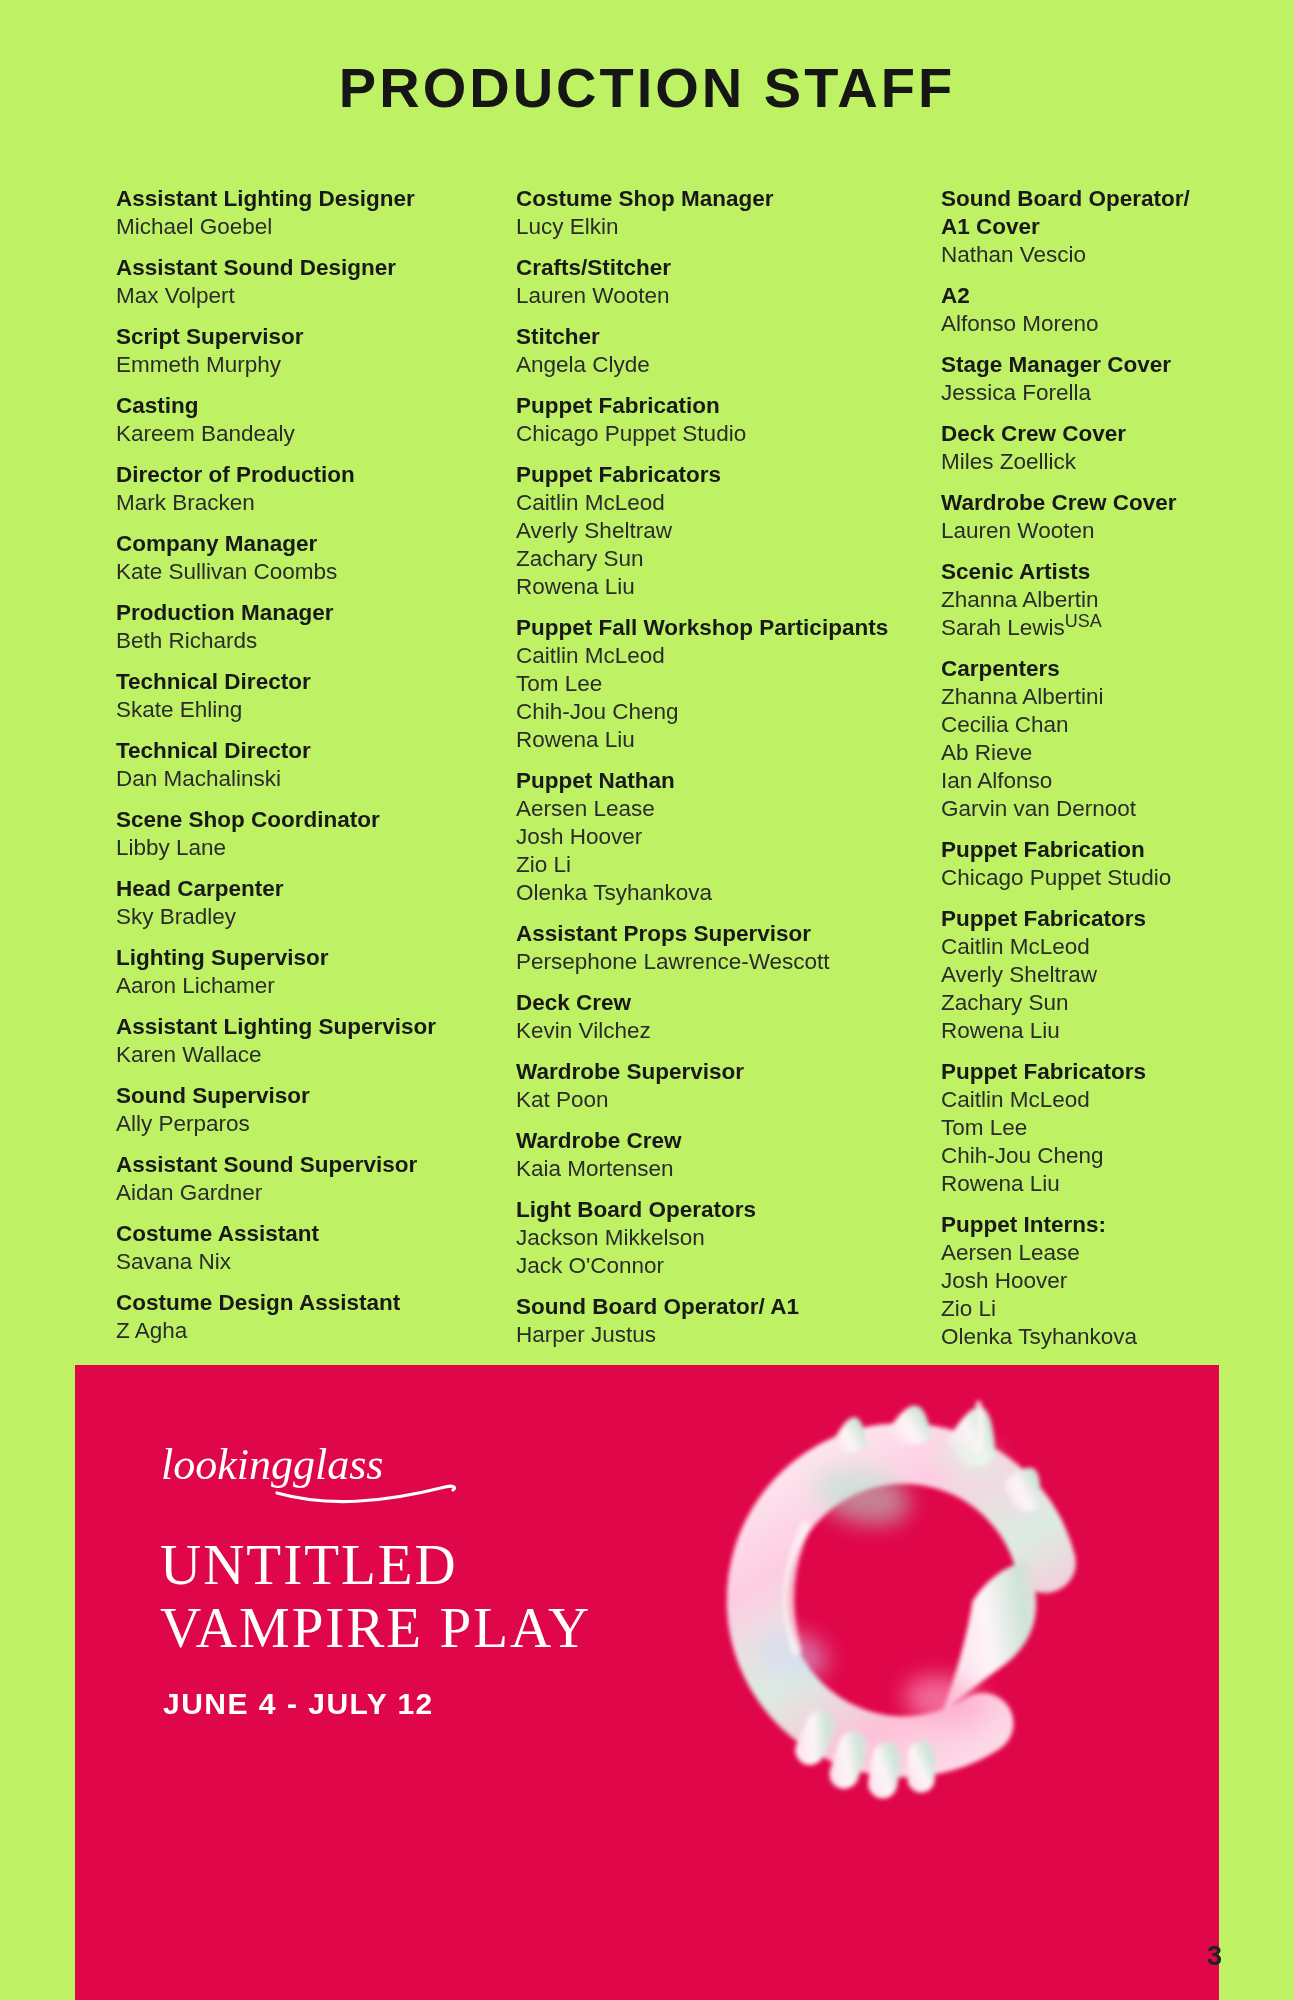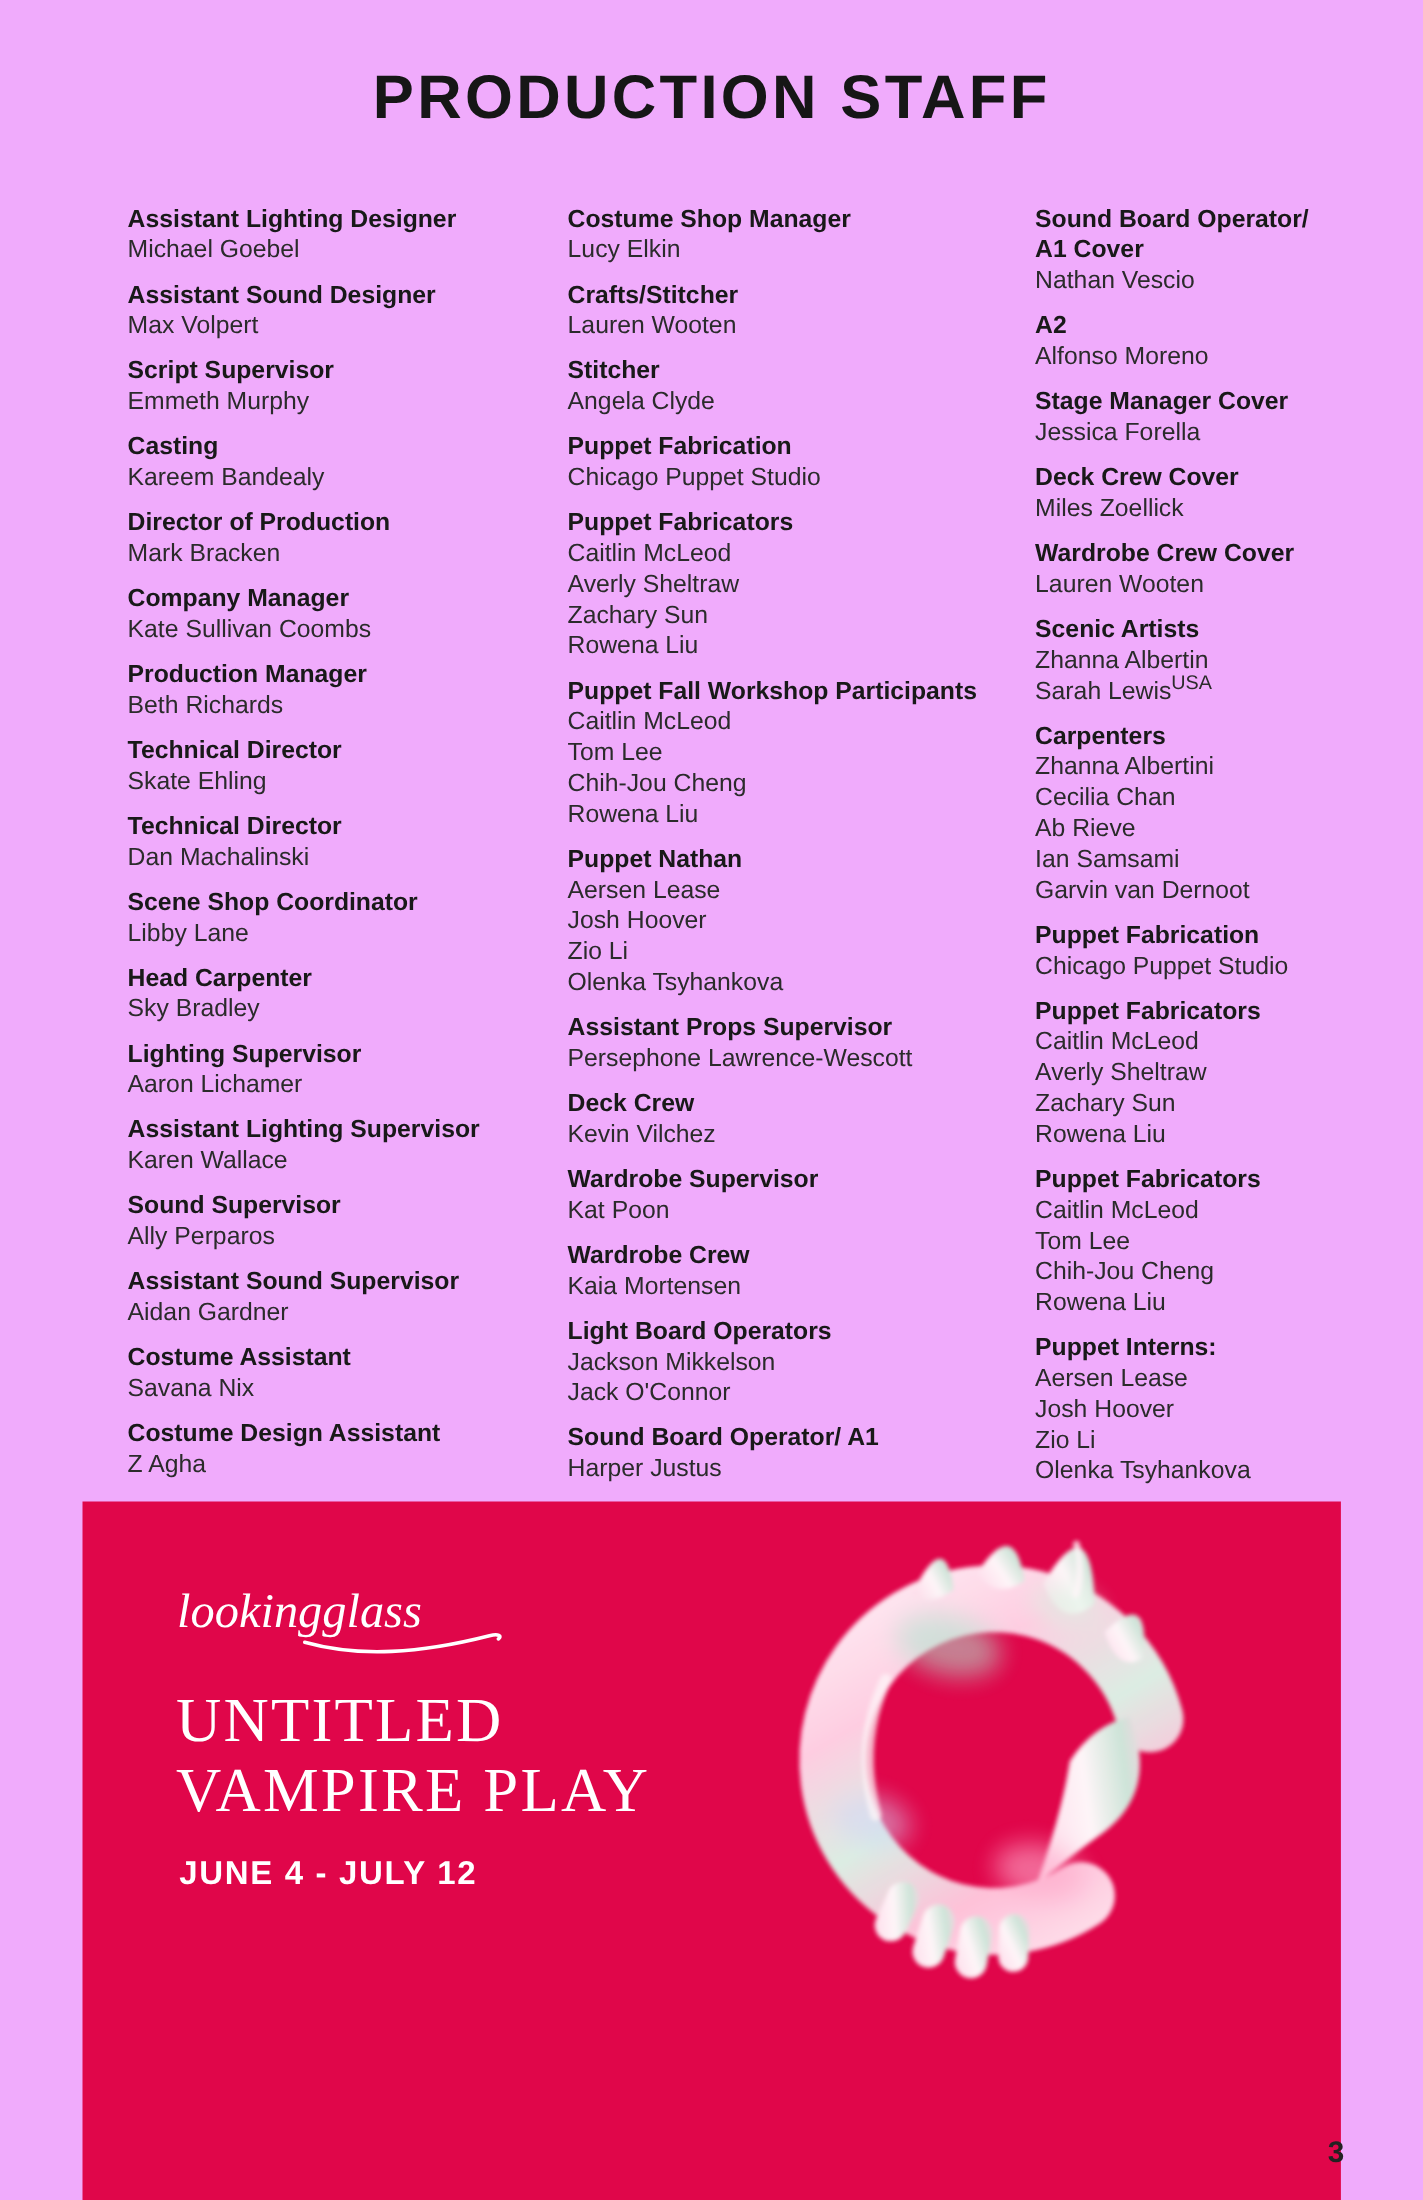--- a/index.html
+++ b/index.html
@@ -1,20 +1,20 @@
 <!DOCTYPE html>
 <html><head>
 <meta charset="utf-8">
 <style>
   html,body { margin:0; padding:0; background:#ffffff; }
   .page {
     position: relative;
     width: 1294px;
     height: 2000px;
-    background: #f0abfc;
+    background: #bef264;
     font-family: "Liberation Sans", sans-serif;
     color: #1c1c1c;
     overflow: hidden;
   }
   .page-title {
     position: absolute;
     top: 55px; left: 0; right: 0;
     text-align: center;
     font-size: 56px;
     font-weight: 800;
@@ -270,21 +270,21 @@
         <div class="group">
           <div class="role">Scenic Artists</div>
           <div class="name">Zhanna Albertin</div>
           <div class="name">Sarah Lewis<sup>USA</sup></div>
         </div>
         <div class="group">
           <div class="role">Carpenters</div>
           <div class="name">Zhanna Albertini</div>
           <div class="name">Cecilia Chan</div>
           <div class="name">Ab Rieve</div>
-          <div class="name">Ian Samsami</div>
+          <div class="name">Ian Alfonso</div>
           <div class="name">Garvin van Dernoot</div>
         </div>
         <div class="group">
           <div class="role">Puppet Fabrication</div>
           <div class="name">Chicago Puppet Studio</div>
         </div>
         <div class="group">
           <div class="role">Puppet Fabricators</div>
           <div class="name">Caitlin McLeod</div>
           <div class="name">Averly Sheltraw</div>

